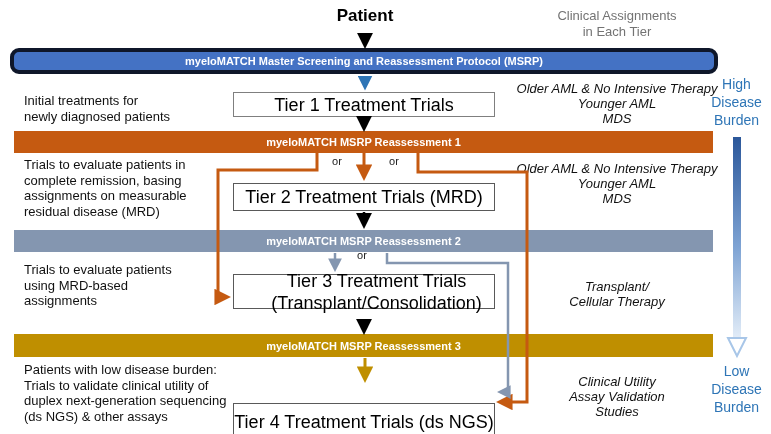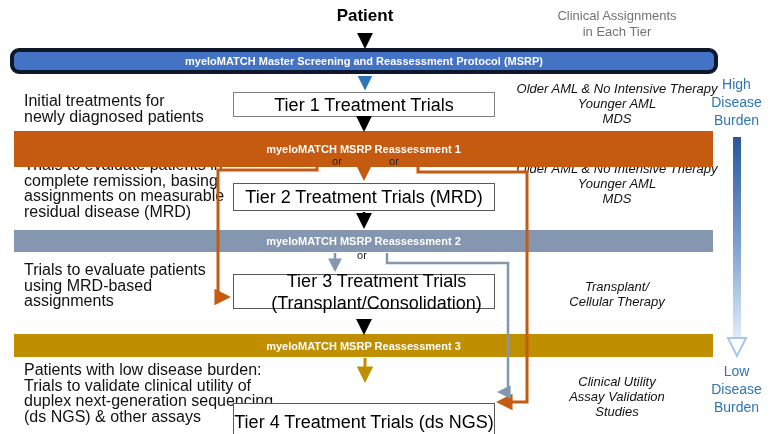--- a/index.html
+++ b/index.html
@@ -14,34 +14,34 @@
     font-size:17px;font-weight:bold;color:#000;}
   .clin-title{left:517px;top:8px;width:200px;text-align:center;
     font-size:13px;line-height:16px;color:#737373;}
 
   .banner-msrp{left:10px;top:48px;width:708px;height:26px;background:#4472C4;
     border:4px solid #0f172a;border-radius:9px;color:#fff;font-size:11px;
     font-weight:bold;display:flex;align-items:center;justify-content:center;
     box-sizing:border-box;z-index:1;}
   .banner{position:absolute;left:14px;width:699px;color:#fff;font-weight:bold;
     font-size:11px;display:flex;align-items:center;justify-content:center;z-index:1;}
-  .r1{top:131px;height:36px;background:#C55A11;}
+  .r1{top:131px;height:22px;background:#C55A11;}
   .r2{top:230px;height:22px;background:#8496B0;}
   .r3{top:334px;height:23px;background:#BF8F00;}
 
   .tierbox{position:absolute;left:233px;width:262px;background:#fff;
     border:1.5px solid #595959;display:flex;align-items:center;justify-content:center;
     text-align:center;font-size:18px;line-height:22px;color:#000;
     box-sizing:border-box;white-space:pre-line;z-index:2;}
   .t1{top:92px;height:25px;border-color:#7F7F7F;}
   .t2{top:183px;height:28px;}
   .t3{top:274px;height:35px;padding-left:25px;}
   .t4{top:403px;height:38px;}
 
-  .left-text{position:absolute;left:24px;font-size:16px;line-height:15.5px;color:#111;}
+  .left-text{position:absolute;left:24px;font-size:13px;line-height:15.5px;color:#111;}
   .lt1{top:93px;} .lt2{top:157px;} .lt3{top:262px;} .lt4{top:362px;}
 
   .right-text{position:absolute;left:512px;width:210px;text-align:center;
     font-style:italic;font-size:13px;line-height:15px;color:#111;}
   .rt1{top:81px;} .rt2{top:161px;} .rt3{top:279px;} .rt4{top:374px;}
 
   .burden{position:absolute;left:702px;width:69px;text-align:center;
     font-size:14px;line-height:18px;color:#2E75B6;font-weight:400;}
   .high{top:75px;} .low{top:362px;}
 

